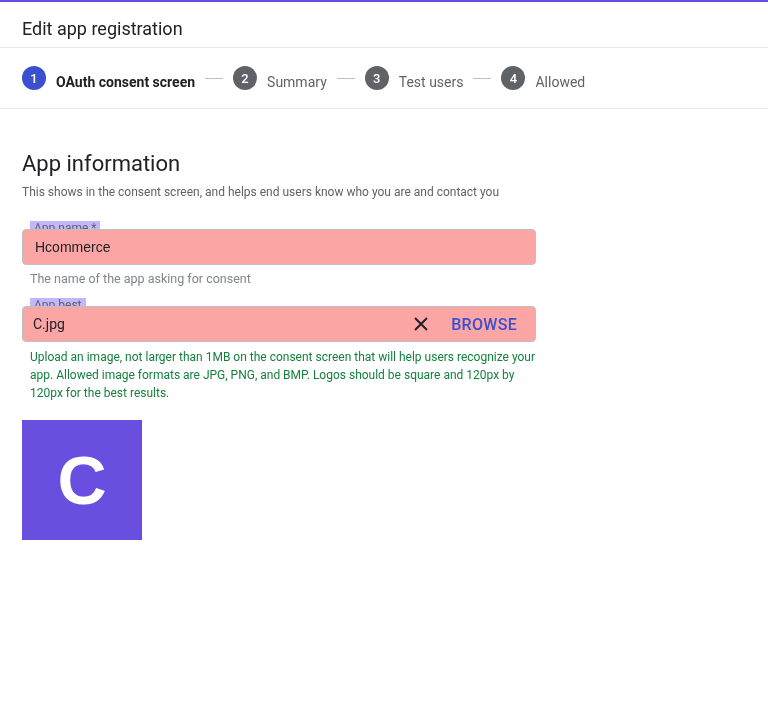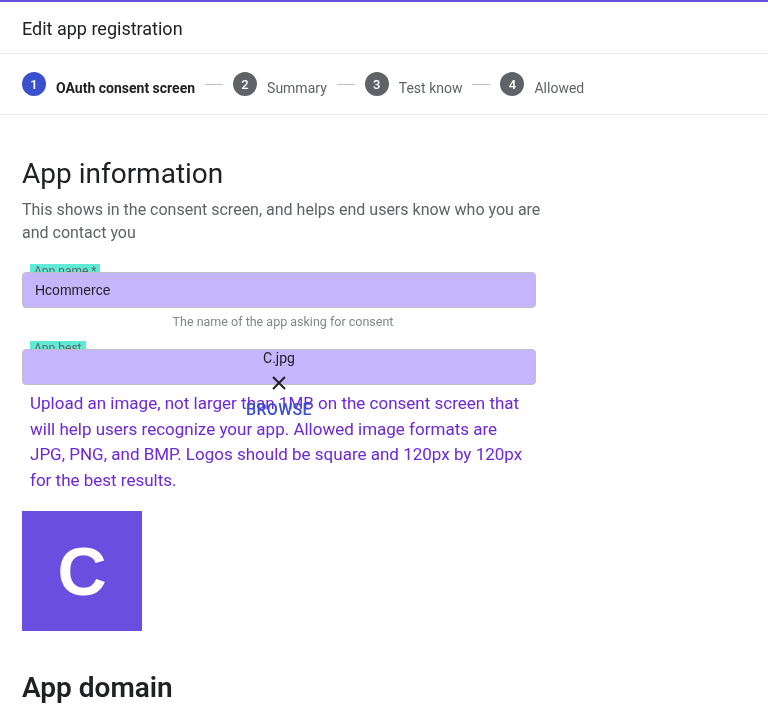--- a/index.html
+++ b/index.html
@@ -20,21 +20,21 @@
   }
   
   .top-accent {
     height: 2px;
     background: #6a4ee0;
   }
   
   .page-title {
     font-size: 18px;
     font-weight: 400;
-    padding: 16px 22px 14px;
+    padding: 16px 22px 8px;
     border-bottom: 1px solid #e8eaed;
   }
   
   .stepper {
     display: flex;
     align-items: center;
     gap: 10px;
     padding: 18px 22px;
     border-bottom: 1px solid #e8eaed;
     font-size: 14px;
@@ -57,65 +57,64 @@
   .step-label { color: var(--grey); margin-top: 8px; }
   .step.active .step-label { color: var(--text); font-weight: 700; }
   .step-sep {
     width: 18px;
     height: 1px;
     background: #bdc1c6;
   }
   
   .content { padding: 24px 22px 40px; }
   .section-title {
-    font-size: 28px;
+    font-size: 22px;
     font-weight: 400;
     margin: 18px 0 8px;
   }
   .section-sub {
-    font-size: 16px;
+    font-size: 12px;
     color: var(--grey);
     line-height: 1.45;
     max-width: 540px;
     margin: 6px 0 28px;
   }
   
   .field { width: 514px; margin-bottom: 6px; position: relative; }
   .field .outline {
     position: relative;
     border: 1px solid #bdc1c6;
     border-radius: 4px;
     height: 36px;
     display: flex;
     align-items: center;
     padding: 0 10px;
-    background: #c4b5fd;
+    background: #fca5a5;
   }
   .field .floating-label {
     position: absolute;
     top: -8px;
     left: 8px;
-    background: #5eead4;
+    background: #c4b5fd;
     padding: 0 4px;
     font-size: 12px;
     color: var(--grey);
   }
   .field input.text {
     border: none;
     outline: none;
     font-size: 14px;
     color: var(--text);
     width: 100%;
     background: transparent;
   }
   .field .helper {
     font-size: 12.5px;
     color: #80868b;
     margin: 6px 0 20px 8px;
-    text-align: center;
   }
   .select-caret {
     margin-left: auto;
     color: var(--grey);
   }
   .select-caret svg { display: block; }
   
   .redact {
     display: inline-block;
     position: relative;
@@ -123,43 +122,43 @@
   .redact .mask {
     position: absolute;
     top: 2px;
     left: 7px;
     width: 42px;
     height: 10px;
     background: #e02b20;
     border-radius: 2px;
   }
   
-  .logo-field .outline { justify-content: flex-start; gap: 8px; flex-direction: column; }
+  .logo-field .outline { justify-content: flex-start; gap: 8px; }
   .logo-filename {
     font-size: 14px;
     color: var(--text);
     flex: 1;
   }
   .clear-btn {
     display: flex; align-items: center; justify-content: center;
     width: 28px; height: 28px;
     cursor: pointer;
     color: #202124;
   }
   .browse-btn {
     color: #3b50ce;
     font-weight: 500;
     font-size: 16px;
     letter-spacing: .3px;
     padding: 0 8px;
     cursor: pointer;
   }
   .logo-helper {
-    font-size: 17px;
-    color: #6d28d9;
+    font-size: 12px;
+    color: #15803d;
     line-height: 1.5;
     max-width: 510px;
     margin: 6px 0 18px 8px;
   }
   .logo-preview {
     width: 120px;
     height: 120px;
     background: #6a4ee0;
     color: #fff;
     display: flex;
@@ -185,21 +184,21 @@
     <div class="step-label">OAuth consent screen</div>
   </div>
   <div class="step-sep"></div>
   <div class="step">
     <div class="step-badge">2</div>
     <div class="step-label">Summary</div>
   </div>
   <div class="step-sep"></div>
   <div class="step">
     <div class="step-badge">3</div>
-    <div class="step-label">Test know</div>
+    <div class="step-label">Test users</div>
   </div>
   <div class="step-sep"></div>
   <div class="step">
     <div class="step-badge">4</div>
     <div class="step-label">Allowed</div>
   </div>
 </div>
 
 <div class="content">
 
@@ -226,15 +225,14 @@
       </span>
       <span class="browse-btn">BROWSE</span>
     </div>
     <div class="logo-helper">Upload an image, not larger than 1MB on the consent screen that will help users recognize your app. Allowed image formats are JPG, PNG, and BMP. Logos should be square and 120px by 120px for the best results.</div>
   </div>
 
   <div class="logo-preview">
     <span>C</span>
   </div>
 
-  <div class="section-title second">App domain</div>
 
 </div>
 
 </body></html>

